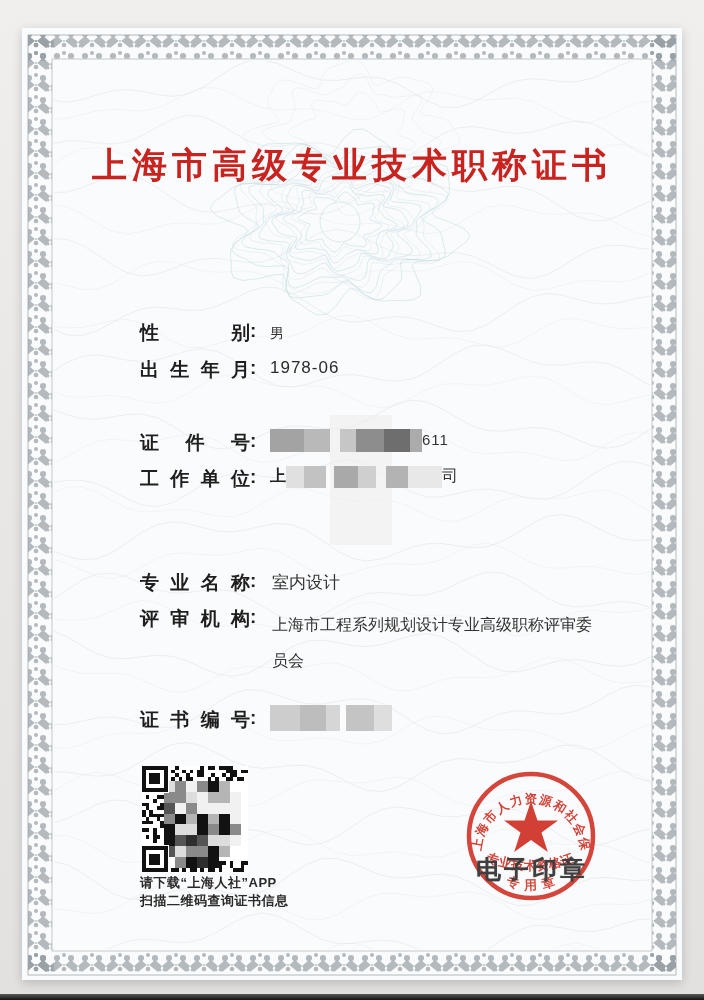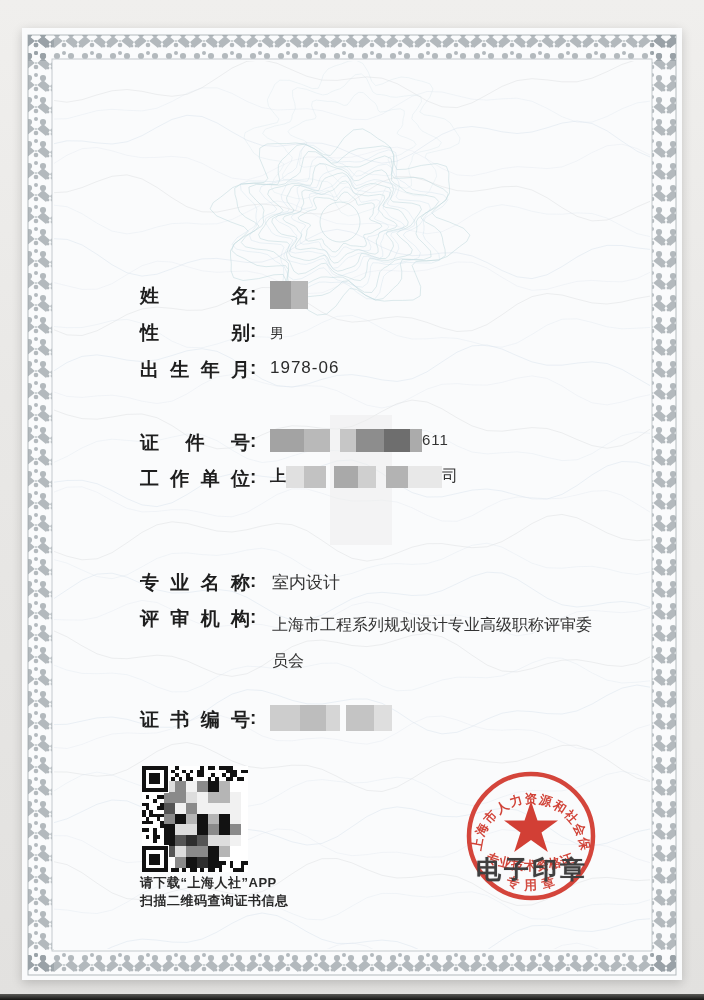--- a/index.html
+++ b/index.html
@@ -119,25 +119,22 @@
         <path d="M393.0,194.0 L392.2,197.7 L386.2,200.9 L377.0,203.0 L369.9,204.7 L368.8,207.3 L372.3,211.4 L376.0,216.2 L376.8,220.5 L375.2,223.9 L373.4,227.5 L371.6,231.3 L368.2,234.1 L361.5,234.1 L352.9,231.3 L345.5,228.3 L341.4,228.5 L339.6,232.6 L337.9,238.0 L334.6,242.0 L330.2,244.0 L325.5,245.4 L320.6,247.3 L315.4,248.2 L310.4,245.7 L306.8,239.8 L304.3,233.5 L301.6,230.4 L296.9,231.6 L290.5,234.6 L284.0,236.4 L278.7,235.9 L274.0,234.5 L268.9,233.3 L263.9,231.6 L261.7,228.0 L264.0,222.3 L268.6,216.2 L270.9,212.0 L267.8,210.1 L260.6,209.0 L253.7,207.3 L249.7,204.5 L247.6,201.1 L245.3,197.7 L243.0,194.0 L243.8,190.3 L249.8,187.1 L259.0,185.0 L266.1,183.3 L267.2,180.7 L263.7,176.6 L260.0,171.8 L259.2,167.5 L260.8,164.1 L262.6,160.5 L264.4,156.7 L267.8,153.9 L274.5,153.9 L283.1,156.7 L290.5,159.7 L294.6,159.5 L296.4,155.4 L298.1,150.0 L301.4,146.0 L305.8,144.0 L310.5,142.6 L315.4,140.7 L320.6,139.8 L325.6,142.3 L329.2,148.2 L331.7,154.5 L334.4,157.6 L339.1,156.4 L345.5,153.4 L352.0,151.6 L357.3,152.1 L362.0,153.5 L367.1,154.7 L372.1,156.4 L374.3,160.0 L372.0,165.7 L367.4,171.8 L365.1,176.0 L368.2,177.9 L375.4,179.0 L382.3,180.7 L386.3,183.5 L388.4,186.9 L390.7,190.3 L393.0,194.0 Z" fill="none" stroke="#c9dde9" stroke-width="0.9" opacity="0.4"></path>
         <path d="M399.7,194.0 L396.5,198.0 L390.5,201.3 L383.7,204.1 L381.2,207.0 L385.4,211.7 L393.3,218.1 L398.4,224.8 L396.9,229.5 L390.4,231.9 L383.1,233.3 L377.1,235.1 L371.3,236.6 L364.1,236.4 L356.3,234.9 L350.7,234.8 L348.5,239.0 L347.9,247.2 L345.6,255.2 L340.5,259.1 L333.7,258.3 L327.0,255.6 L320.9,253.6 L315.2,251.9 L310.0,248.6 L305.9,243.6 L302.1,239.8 L297.0,240.5 L289.2,245.4 L279.7,250.6 L271.5,251.9 L266.7,248.7 L264.4,243.4 L262.2,238.6 L259.6,234.6 L258.6,229.9 L260.1,224.3 L261.9,219.3 L259.3,216.5 L250.2,215.7 L238.1,214.9 L229.4,212.3 L227.6,207.8 L230.6,202.8 L234.1,198.2 L236.3,194.0 L239.5,190.0 L245.5,186.7 L252.3,183.9 L254.8,181.0 L250.6,176.3 L242.7,169.9 L237.6,163.2 L239.1,158.5 L245.6,156.1 L252.9,154.7 L258.9,152.9 L264.7,151.4 L271.9,151.6 L279.7,153.1 L285.3,153.2 L287.5,149.0 L288.1,140.8 L290.4,132.8 L295.5,128.9 L302.3,129.7 L309.0,132.4 L315.1,134.4 L320.8,136.1 L326.0,139.4 L330.1,144.4 L333.9,148.2 L339.0,147.5 L346.8,142.6 L356.3,137.4 L364.5,136.1 L369.3,139.3 L371.6,144.6 L373.8,149.4 L376.4,153.4 L377.4,158.1 L375.9,163.7 L374.1,168.7 L376.7,171.5 L385.8,172.3 L397.9,173.1 L406.6,175.7 L408.4,180.2 L405.4,185.2 L401.9,189.8 L399.7,194.0 Z" fill="none" stroke="#c9dde9" stroke-width="0.9" opacity="0.4"></path>
         <path d="M401.3,194.0 L402.1,198.2 L401.9,202.5 L401.1,206.7 L403.3,211.6 L410.0,218.1 L416.9,225.7 L417.6,232.1 L409.4,235.1 L396.2,234.9 L384.7,234.3 L378.0,235.7 L374.2,238.9 L370.2,242.1 L365.4,244.6 L361.6,248.4 L359.7,255.6 L357.7,264.7 L352.8,271.0 L344.6,270.7 L335.3,264.6 L327.3,257.8 L320.9,254.3 L315.1,254.2 L309.1,254.6 L303.3,254.0 L297.1,254.2 L289.3,257.5 L279.3,263.0 L269.1,266.2 L262.3,263.5 L260.7,255.2 L261.8,245.8 L261.5,239.2 L258.0,235.7 L253.2,233.1 L249.5,229.8 L245.5,226.6 L238.0,224.6 L226.1,223.5 L214.4,221.1 L210.0,216.3 L215.0,209.8 L225.0,203.4 L232.6,198.3 L234.7,194.0 L233.9,189.8 L234.1,185.5 L234.9,181.3 L232.7,176.4 L226.0,169.9 L219.1,162.3 L218.4,155.9 L226.6,152.9 L239.8,153.1 L251.3,153.7 L258.0,152.3 L261.8,149.1 L265.8,145.9 L270.6,143.4 L274.4,139.6 L276.3,132.4 L278.3,123.3 L283.2,117.0 L291.4,117.3 L300.7,123.4 L308.7,130.2 L315.1,133.7 L320.9,133.8 L326.9,133.4 L332.7,134.0 L338.9,133.8 L346.7,130.5 L356.7,125.0 L366.9,121.8 L373.7,124.5 L375.3,132.8 L374.2,142.2 L374.5,148.8 L378.0,152.3 L382.8,154.9 L386.5,158.2 L390.5,161.4 L398.0,163.4 L409.9,164.5 L421.6,166.9 L426.0,171.7 L421.0,178.2 L411.0,184.6 L403.4,189.7 L401.3,194.0 Z" fill="none" stroke="#c9dde9" stroke-width="0.9" opacity="0.4"></path>
         <path d="M385.0,110.0 L391.7,113.1 L394.0,116.5 L391.3,119.4 L386.6,121.7 L382.7,123.8 L379.7,125.9 L375.9,127.6 L370.9,128.4 L366.8,129.3 L366.0,131.7 L368.2,136.6 L370.4,142.3 L369.6,146.5 L365.5,147.9 L359.9,147.3 L354.8,146.6 L350.5,146.6 L346.3,146.1 L341.9,144.4 L338.0,142.6 L334.8,143.0 L331.8,146.9 L328.0,152.3 L323.3,155.7 L318.9,155.4 L315.3,152.4 L312.3,149.2 L309.3,146.8 L306.6,144.6 L304.9,141.3 L304.0,137.8 L301.9,135.9 L296.8,136.5 L289.1,138.5 L281.7,139.2 L277.8,137.3 L277.7,133.5 L278.8,129.6 L279.2,126.3 L279.3,123.3 L280.8,120.2 L283.7,117.1 L285.0,114.6 L282.0,112.4 L275.0,110.0 L268.3,106.9 L266.0,103.5 L268.7,100.6 L273.4,98.3 L277.3,96.2 L280.3,94.1 L284.1,92.4 L289.1,91.6 L293.2,90.7 L294.0,88.3 L291.8,83.4 L289.6,77.7 L290.4,73.5 L294.5,72.1 L300.1,72.7 L305.2,73.4 L309.5,73.4 L313.7,73.9 L318.1,75.6 L322.0,77.4 L325.2,77.0 L328.2,73.1 L332.0,67.7 L336.7,64.3 L341.1,64.6 L344.7,67.6 L347.7,70.8 L350.7,73.2 L353.4,75.4 L355.1,78.7 L356.0,82.2 L358.1,84.1 L363.2,83.5 L370.9,81.5 L378.3,80.8 L382.2,82.7 L382.3,86.5 L381.2,90.4 L380.8,93.7 L380.7,96.7 L379.2,99.8 L376.3,102.9 L375.0,105.4 L378.0,107.6 L385.0,110.0 Z" fill="none" stroke="#d3e2ea" stroke-width="0.9" opacity="0.35"></path>
         <path d="M414.5,110.0 L419.4,114.5 L416.7,118.8 L407.5,121.9 L397.6,124.0 L391.8,126.2 L390.3,129.3 L389.8,132.9 L388.2,136.2 L386.6,139.6 L387.2,144.5 L389.3,151.3 L389.5,157.6 L384.7,160.4 L375.7,158.7 L366.1,155.1 L359.1,153.0 L354.6,153.8 L350.8,156.1 L346.6,157.8 L342.0,159.2 L337.6,162.3 L332.8,167.9 L326.9,173.2 L320.6,174.1 L315.4,169.5 L312.0,162.0 L309.2,156.1 L305.5,153.7 L300.7,153.3 L295.9,152.6 L291.4,151.2 L285.8,150.7 L277.5,151.9 L268.0,153.1 L261.2,151.6 L260.5,146.4 L264.8,139.3 L269.4,133.2 L270.2,129.2 L267.6,126.4 L264.6,123.5 L262.8,120.3 L260.0,117.1 L253.7,113.8 L245.5,110.0 L240.6,105.5 L243.3,101.2 L252.5,98.1 L262.4,96.0 L268.2,93.8 L269.7,90.7 L270.2,87.1 L271.8,83.8 L273.4,80.4 L272.8,75.5 L270.7,68.7 L270.5,62.4 L275.3,59.6 L284.3,61.3 L293.9,64.9 L300.9,67.0 L305.4,66.2 L309.2,63.9 L313.4,62.2 L318.0,60.8 L322.4,57.7 L327.2,52.1 L333.1,46.8 L339.4,45.9 L344.6,50.5 L348.0,58.0 L350.8,63.9 L354.5,66.3 L359.3,66.7 L364.1,67.4 L368.6,68.8 L374.2,69.3 L382.5,68.1 L392.0,66.9 L398.8,68.4 L399.5,73.6 L395.2,80.7 L390.6,86.8 L389.8,90.8 L392.4,93.6 L395.4,96.5 L397.2,99.7 L400.0,102.9 L406.3,106.2 L414.5,110.0 Z" fill="none" stroke="#d3e2ea" stroke-width="0.9" opacity="0.35"></path>
         <path d="M438.0,110.0 L436.9,115.4 L428.1,119.9 L414.9,123.0 L404.7,125.4 L403.1,129.1 L408.1,135.0 L413.5,142.0 L414.7,148.1 L412.4,153.1 L409.7,158.2 L407.2,163.7 L402.2,167.8 L392.6,167.7 L380.2,163.6 L369.6,159.4 L363.7,159.7 L361.1,165.5 L358.6,173.4 L353.9,179.1 L347.6,181.9 L340.8,184.0 L333.7,186.7 L326.2,188.0 L319.1,184.5 L313.8,176.0 L310.3,166.8 L306.4,162.4 L299.7,164.1 L290.4,168.4 L281.1,171.0 L273.5,170.3 L266.7,168.3 L259.3,166.6 L252.1,164.2 L249.0,159.0 L252.2,150.7 L258.9,142.0 L262.2,136.0 L257.7,133.2 L247.4,131.6 L237.4,129.1 L231.7,125.0 L228.7,120.2 L225.4,115.3 L222.0,110.0 L223.1,104.6 L231.9,100.1 L245.1,97.0 L255.3,94.6 L256.9,90.9 L251.9,85.0 L246.5,78.0 L245.3,71.9 L247.6,66.9 L250.3,61.8 L252.8,56.3 L257.8,52.2 L267.4,52.3 L279.8,56.4 L290.4,60.6 L296.3,60.3 L298.9,54.5 L301.4,46.6 L306.1,40.9 L312.4,38.1 L319.2,36.0 L326.3,33.3 L333.8,32.0 L340.9,35.5 L346.2,44.0 L349.7,53.2 L353.6,57.6 L360.3,55.9 L369.6,51.6 L378.9,49.0 L386.5,49.7 L393.3,51.7 L400.7,53.4 L407.9,55.8 L411.0,61.0 L407.8,69.3 L401.1,78.0 L397.8,84.0 L402.3,86.8 L412.6,88.4 L422.6,90.9 L428.3,95.0 L431.3,99.8 L434.6,104.7 L438.0,110.0 Z" fill="none" stroke="#d3e2ea" stroke-width="0.9" opacity="0.35"></path>
         <circle cx="318" cy="194" r="20" fill="none" stroke="#bcd6da" stroke-width="1" opacity="0.5"></circle>
       </g>
   </svg>
 
-
-  <div class="frow" style="top:283px">
-    <span class="flabel">姓名</span><span class="fcolon">:</span>
-    <span class="name-blur"></span>
-  </div>
+  <div class="cert-title">上海市高级专业技术职称证书</div>
+
 
   <div class="frow" style="top:320px">
     <span class="flabel">性别</span><span class="fcolon">:</span>
     <span class="fvalue kai" style="font-size:14px;top:5px">男</span>
   </div>
 
   <div class="frow" style="top:357px">
     <span class="flabel">出生年月</span><span class="fcolon">:</span>
     <span class="fvalue num">1978-06</span>
   </div>

